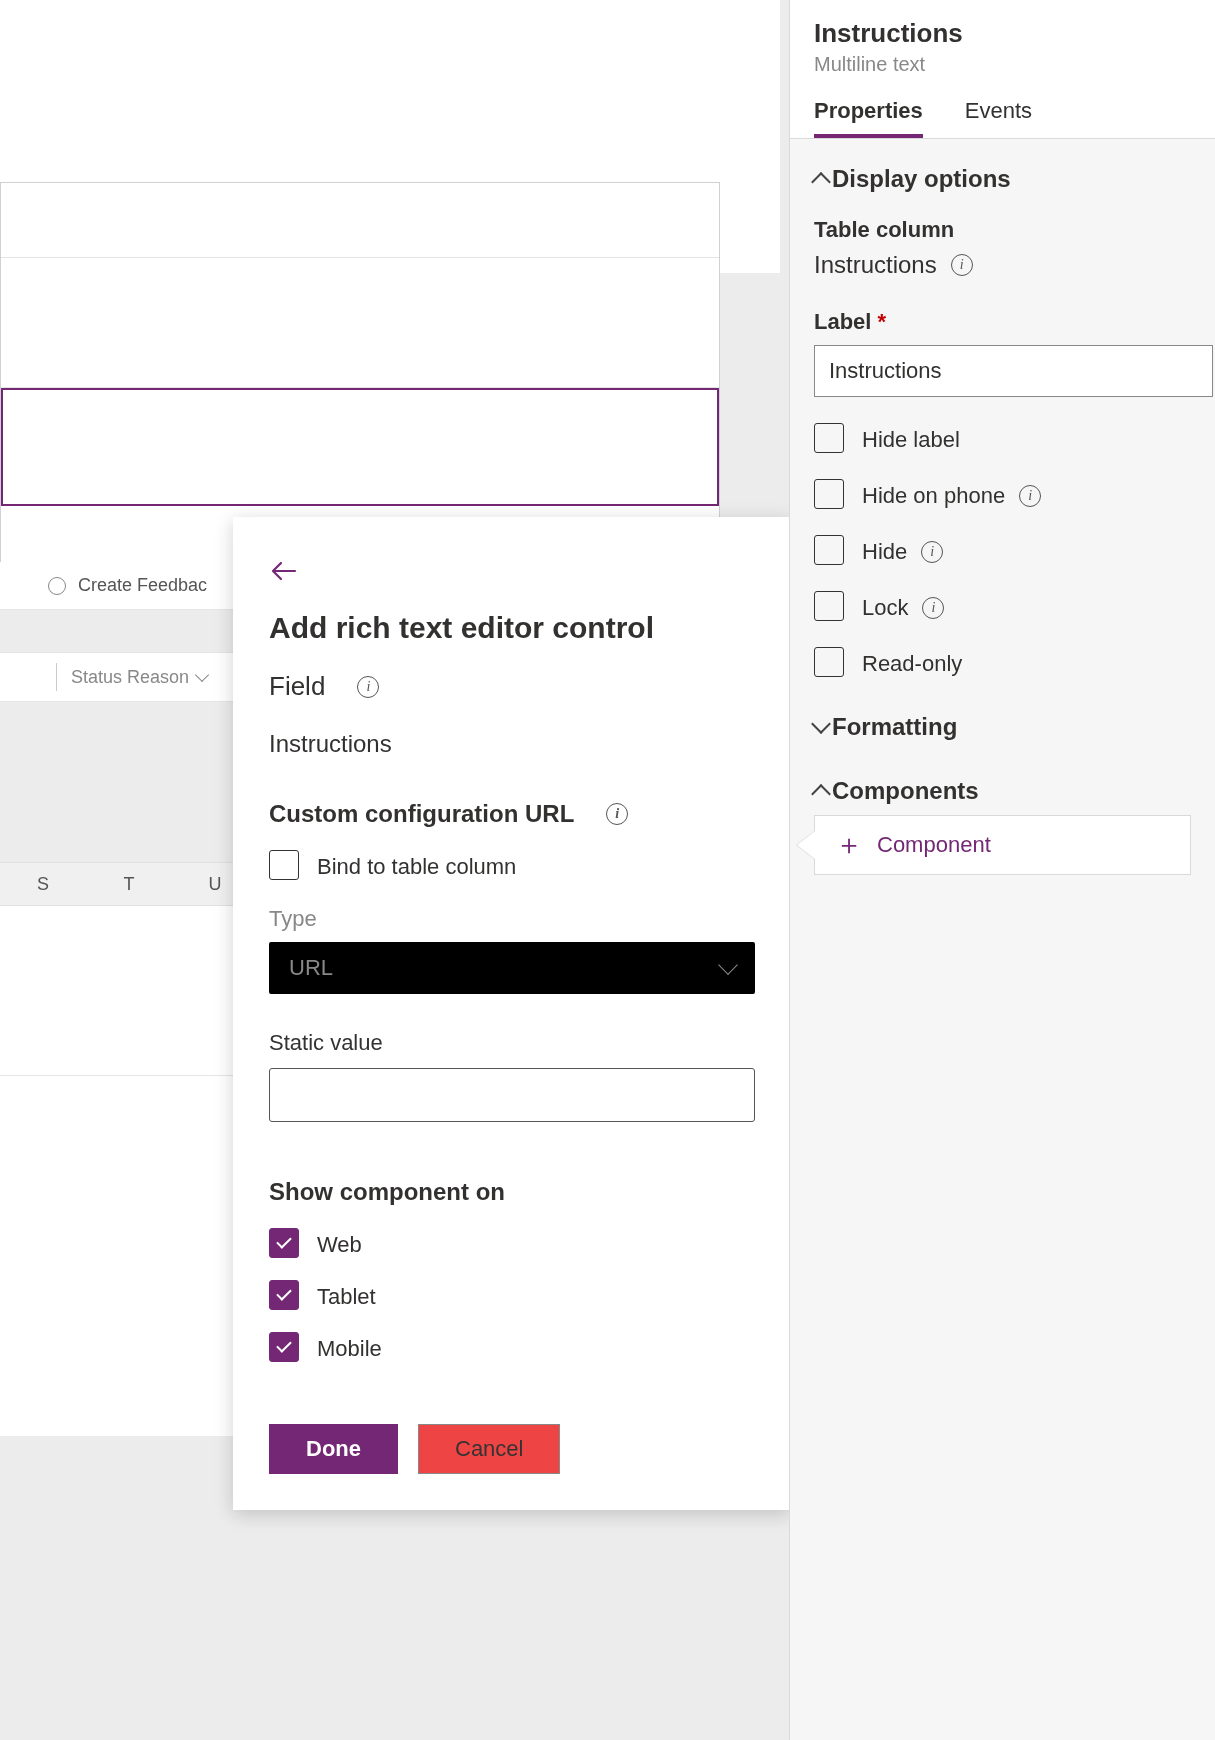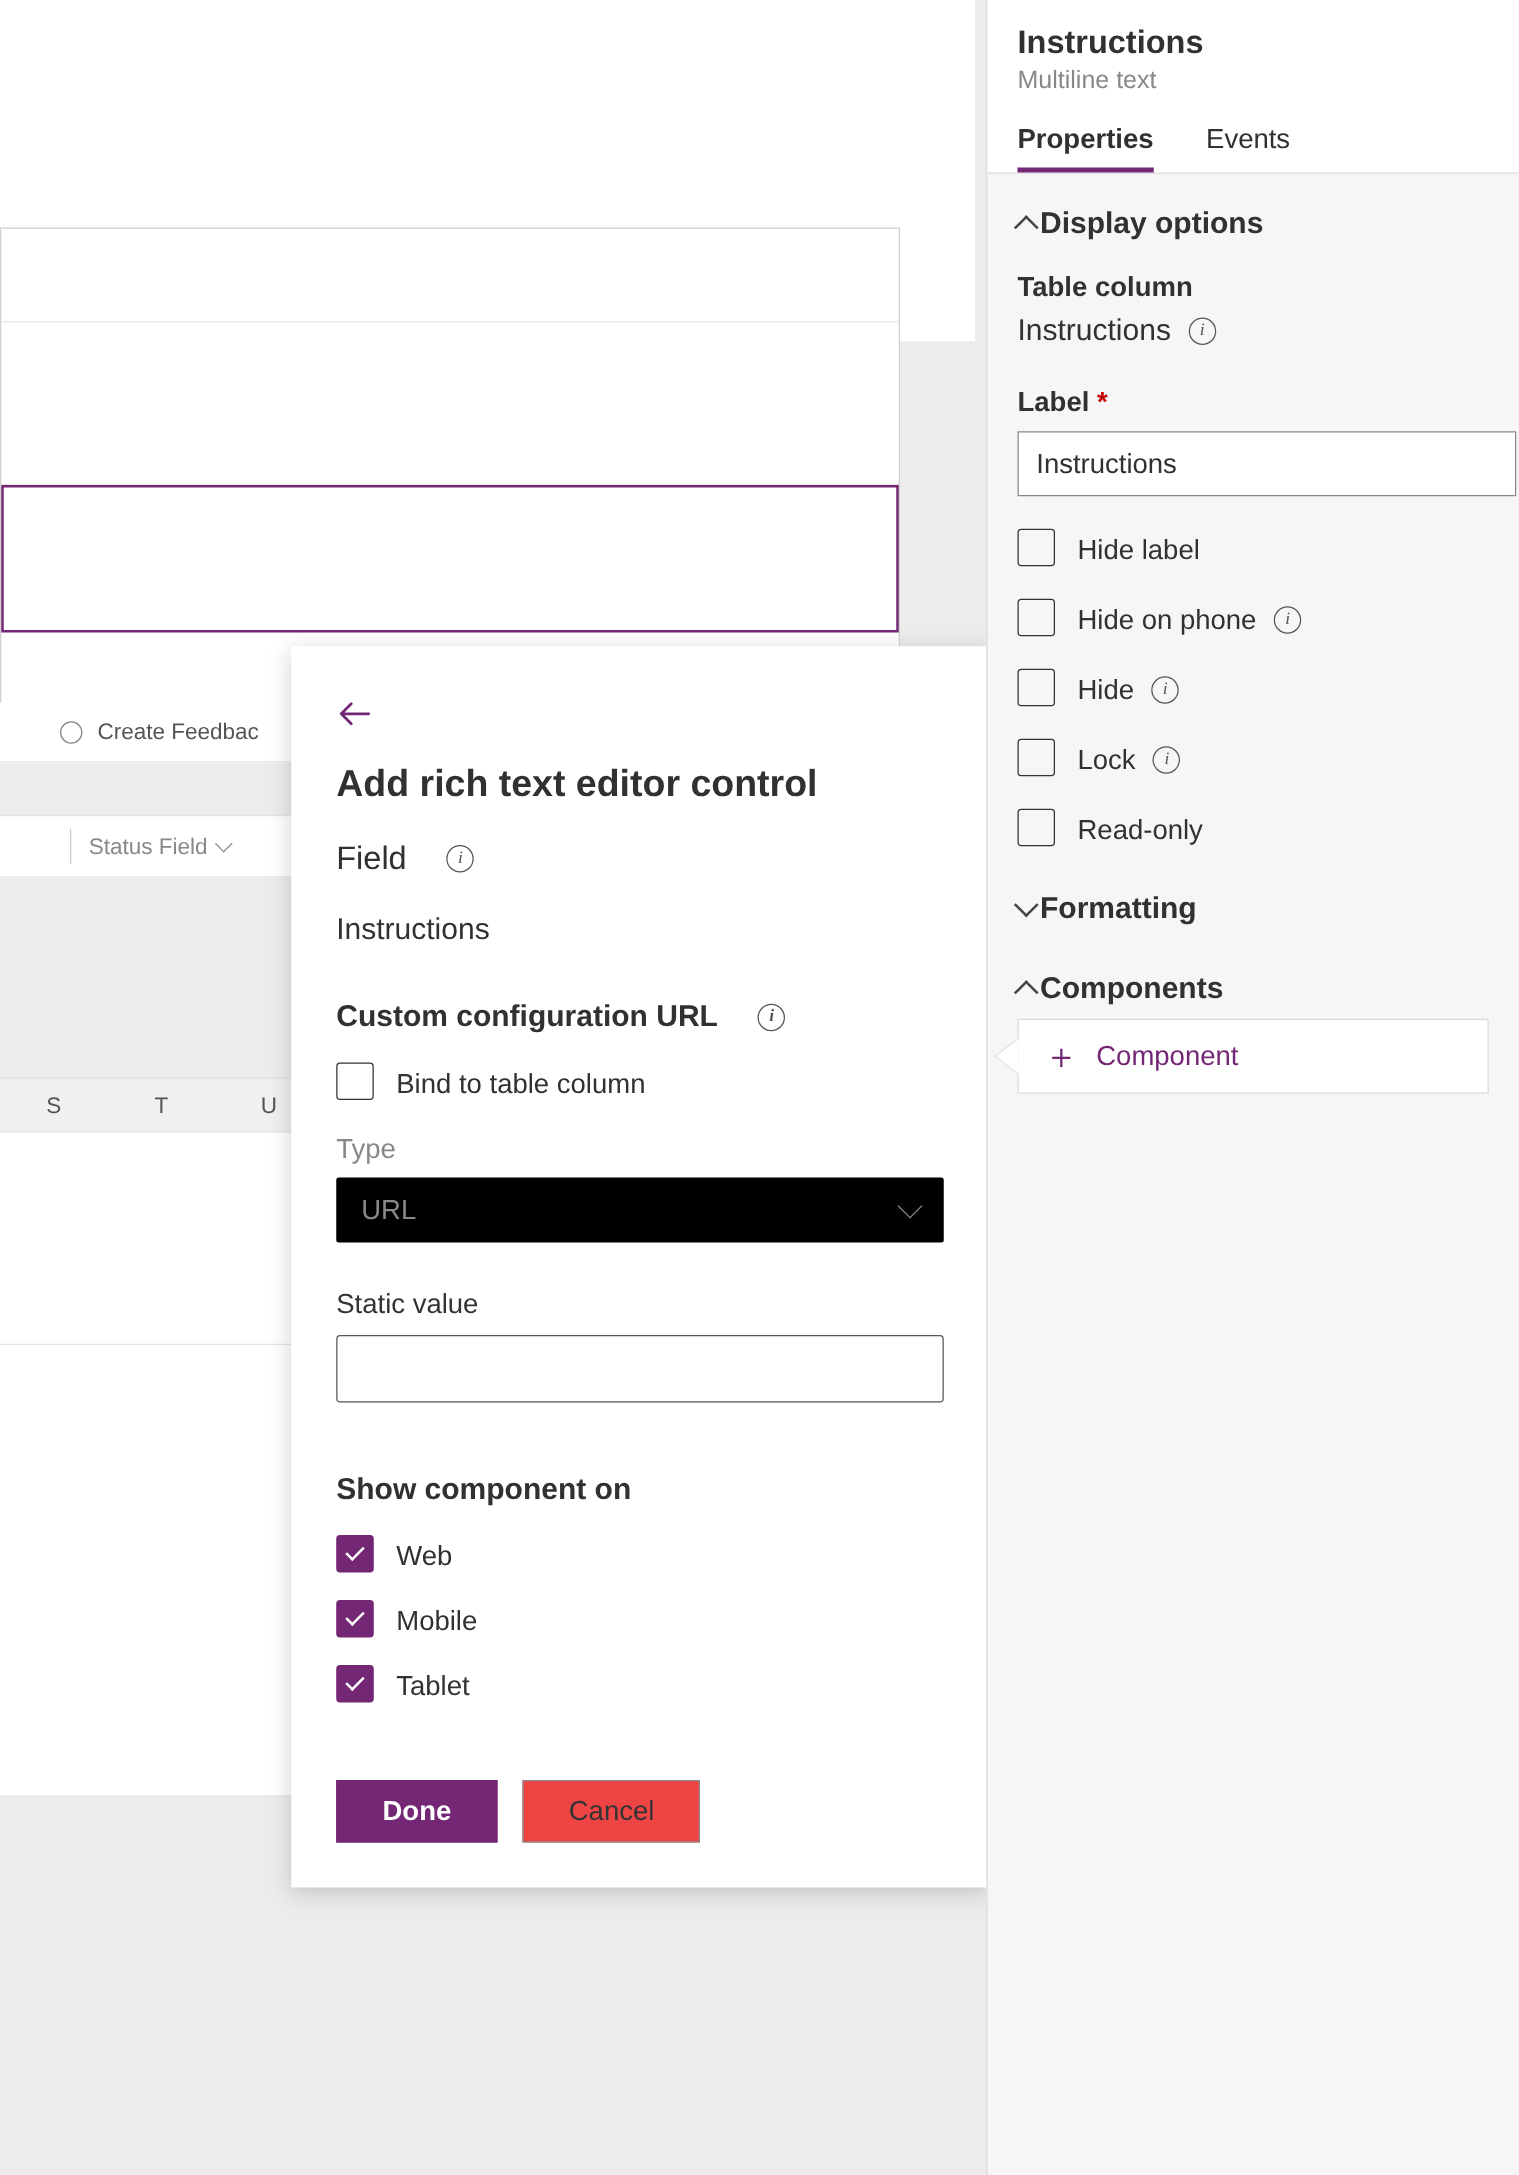--- a/index.html
+++ b/index.html
@@ -254,21 +254,21 @@
   <div class="canvas-row last"></div>
 </div>
 
 <div class="action-bar">
   <span class="gear"></span>
   <span>Create Feedbac</span>
 </div>
 
 <div class="subheader">
   <span class="divider"></span>
-  <span>Status Field</span>
+  <span>Status Reason</span>
   <span class="chev-sm"></span>
 </div>
 
 <div class="letter-row">
   <span>S</span>
   <span>T</span>
   <span>U</span>
 </div>
 <div class="tall-white"></div>
 <div class="tall-white2"></div>
@@ -312,27 +312,27 @@
   <div class="checkbox-row">
     <span class="checkbox checked">
         <span class="checkmark"></span>
       </span>
     <span class="cb-label">Web</span>
   </div>
   <div class="checkbox-row">
     <span class="checkbox checked">
         <span class="checkmark"></span>
       </span>
-    <span class="cb-label">Mobile</span>
+    <span class="cb-label">Tablet</span>
   </div>
   <div class="checkbox-row">
     <span class="checkbox checked">
         <span class="checkmark"></span>
       </span>
-    <span class="cb-label">Tablet</span>
+    <span class="cb-label">Mobile</span>
   </div>
 
   <div class="btn-row">
     <div class="btn primary">
         <span>Done</span>
       </div>
     <div class="btn secondary">
         <span>Cancel</span>
       </div>
   </div>

